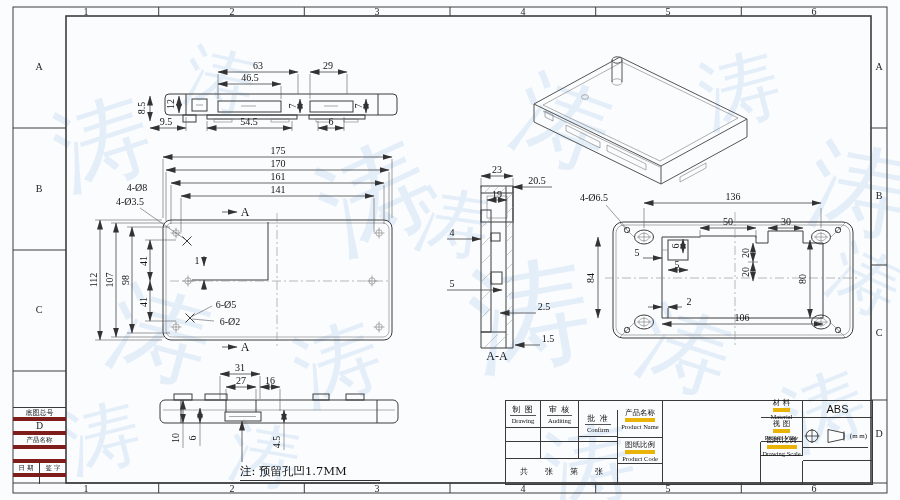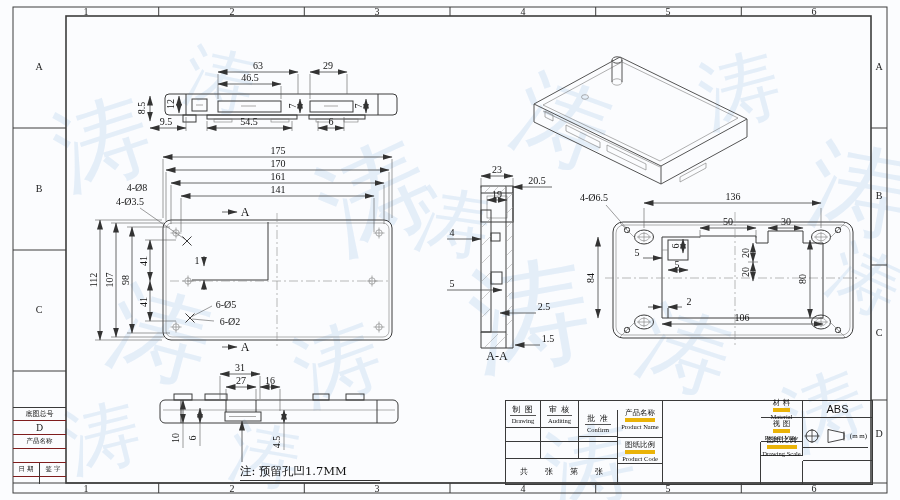--- a/index.html
+++ b/index.html
@@ -33,21 +33,21 @@
   #tb .bb{border-bottom:1px solid #3a3a3a}
   .cn{font-family:"DejaVu Serif",serif;font-size:8px;letter-spacing:1px;border-bottom:1px solid #555;padding:0 2px;white-space:nowrap}
   .cnp{font-family:"DejaVu Serif",serif;font-size:7.5px;border-bottom:4px solid #eab308;white-space:nowrap}
   .en{font-family:"Liberation Serif",serif;font-size:6.5px;white-space:nowrap;margin-top:1px}
   .bigname{font-family:"DejaVu Serif",serif;font-size:13px;letter-spacing:5px;white-space:nowrap}
   .subname{font-family:"Liberation Serif",serif;font-size:7px;margin-top:2px;white-space:nowrap}
   .abs{font-family:Liberation Sans, sans-serif;font-size:11px}
   .sheetrow{flex-direction:row !important;justify-content:space-between !important;padding:0 14px}
   .sheetrow span{font-family:"DejaVu Serif",serif;font-size:8px}
   #lb{position:absolute;left:13px;top:407px;width:53px;height:76px;z-index:2;border-top:1px solid #3a3a3a;box-sizing:border-box}
-  #lb .lr{position:absolute;display:flex;align-items:center;justify-content:center;box-sizing:border-box;border-bottom:1px solid #7f1d1d;color:#111;
+  #lb .lr{position:absolute;display:flex;align-items:center;justify-content:center;box-sizing:border-box;border-bottom:4px solid #7f1d1d;color:#111;
           font-family:"DejaVu Serif",serif}
   #note{position:absolute;z-index:2;left:240px;top:464px;width:140px;color:#111;
         font-family:"DejaVu Serif",serif;font-size:11.5px;border-bottom:1px solid #333;padding-bottom:1px;white-space:nowrap}
   .minisvg{display:flex;align-items:center;gap:2px}
 </style>
 </head>
 <body>
 
 <div class="wm" id="wm">
     <span style="left: 55px; top: 95px; font-size: 95px; transform: rotate(-18deg); color: rgb(217, 231, 246);">涛</span>

